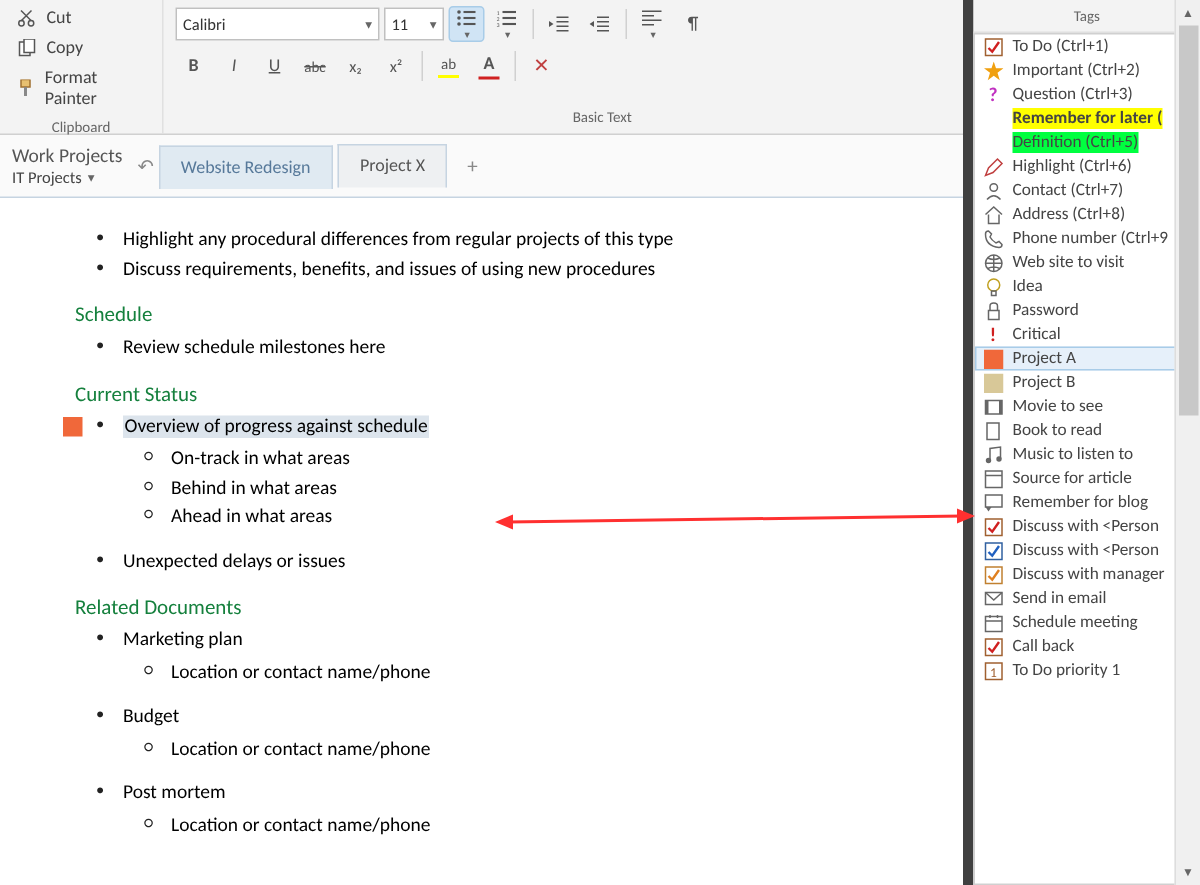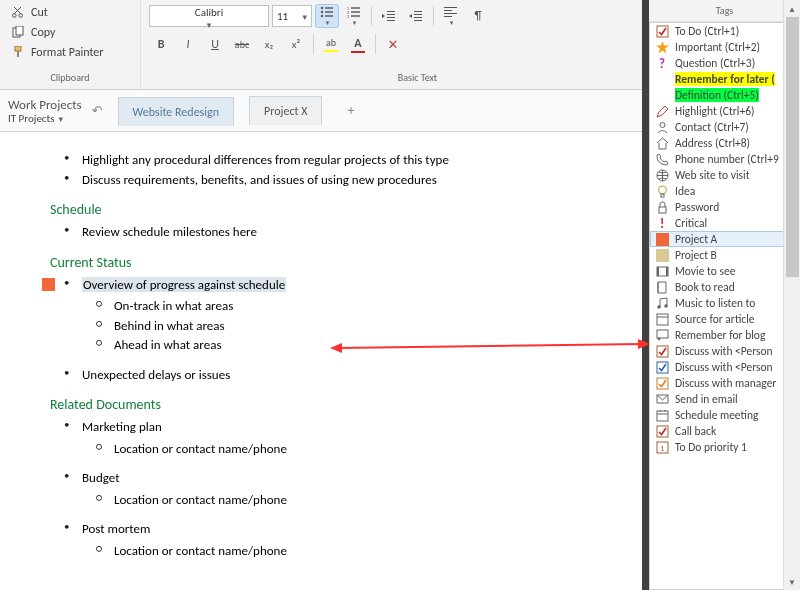--- a/index.html
+++ b/index.html
@@ -2,44 +2,44 @@
 <html><head>
 <meta charset="utf-8">
 <style>
 * { box-sizing: border-box; margin: 0; padding: 0; font-family: "Segoe UI", Calibri, sans-serif; }
 body { width: 800px; height: 590px; background: #fff; overflow: hidden; font-size: 12px; color: #444; position: relative; }
 
 
 .ribbon { display: flex; height: 90px; border-bottom: 1px solid #d0d0d0; background: #f3f3f3; }
 .ribbon-group { border-right: 1px solid #e0e0e0; padding: 2px 6px; display: flex; flex-direction: column; position: relative; }
 .group-label { font-size: 10px; color: #666; text-align: center; margin-top: auto; padding: 2px 0 3px; }
-.clipboard { width: 141px; }
+.clipboard { width: 109px; }
 .clip-item { display: flex; align-items: center; gap: 4px; padding: 2px 4px; cursor: pointer; border: 1px solid transparent; border-radius: 3px; }
 .clip-icon-box { width: 16px; height: 14px; display: flex; align-items: center; justify-content: center; }
 .basic-text { flex: 1; }
 .bt-row { display: flex; align-items: center; gap: 3px; padding: 2px; }
 .bt-ctrl { border: 1px solid #c0c0c0; background: #fff; font-size: 11px; color: #333; height: 22px; display: flex; align-items: center; padding: 0 4px; }
-.bt-ctrl.font-name { width: 120px; justify-content: space-between; flex-direction: column; }
+.bt-ctrl.font-name { width: 136px; justify-content: space-between; }
 .bt-ctrl.font-size { width: 40px; justify-content: space-between; }
 .bt-btn { width: 24px; height: 24px; display: flex; flex-direction: column; align-items: center; justify-content: center; cursor: pointer; border-radius: 3px; border: 1px solid transparent; font-size: 12px; color: #555; }
 .bt-btn.active { background: #d0e4f5; border-color: #a8cce8; }
 .bt-divider { width: 1px; height: 20px; background: #d0d0d0; margin: 0 2px; }
 .styles { width: 105px; padding: 2px; }
 .style-item { padding: 4px 6px; cursor: pointer; }
 .style-item.h1 { color: #2a6ab0; font-size: 15px; font-family: "Calibri Light", Calibri, sans-serif; background: #e8f0f8; border: 1px solid #d0dce8; }
 .style-item.h2 { color: #2a6ab0; font-size: 13px; font-family: "Calibri Light", Calibri, sans-serif; padding-top: 2px; }
 .chevron-d { font-size: 9px; color: #666; }
 
 
 .notebook-bar { display: flex; align-items: center; height: 42px; background: #fafafa; border-bottom: 1px solid #c6d4e1; padding: 0 8px; }
 .notebook-sel { display: flex; flex-direction: column; margin-right: 6px; }
 .nb-title { font-size: 13px; color: #555; font-family: "Calibri Light", Calibri, sans-serif; }
 .nb-drop { display: flex; align-items: center; gap: 4px; font-size: 11px; color: #444; cursor: pointer; }
 .nb-pages { display: flex; align-items: center; gap: 6px; margin-left: 4px; color: #888; }
-.tab { padding: 7px 14px 7px; font-size: 12px; color: #555; border: 1px solid #c6d4e1; border-bottom: none; background: #eef0f2; cursor: pointer; margin-left: 15px; }
+.tab { padding: 7px 14px 7px; font-size: 12px; color: #555; border: 1px solid #c6d4e1; border-bottom: none; background: #eef0f2; cursor: pointer; margin-left: 3px; }
 .tab.active { background: #e0eaf2; color: #57799a; border-color: #c6d4e1; position: relative; top: 1px; }
 .tab.add { background: transparent; border: none; color: #888; font-size: 14px; padding: 4px 10px; }
 .watermark { margin-left: auto; color: #b0b0b0; font-size: 18px; font-style: italic; font-family: Georgia, serif; padding-right: 10px; }
 
 
 .page { padding: 16px 20px 16px 50px; height: calc(100% - 90px - 42px); overflow-y: auto; color: #000; font-size: 13px; font-family: Calibri, sans-serif; width: 624px; }
 .page ul { list-style: none; padding-left: 0; margin: 2px 0 10px; }
 .page ul li { position: relative; padding-left: 32px; line-height: 1.5; }
 .page ul li::before { content: "•"; position: absolute; left: 14px; color: #222; font-size: 11px; }
 .page ul ul li::before { content: "○"; }

